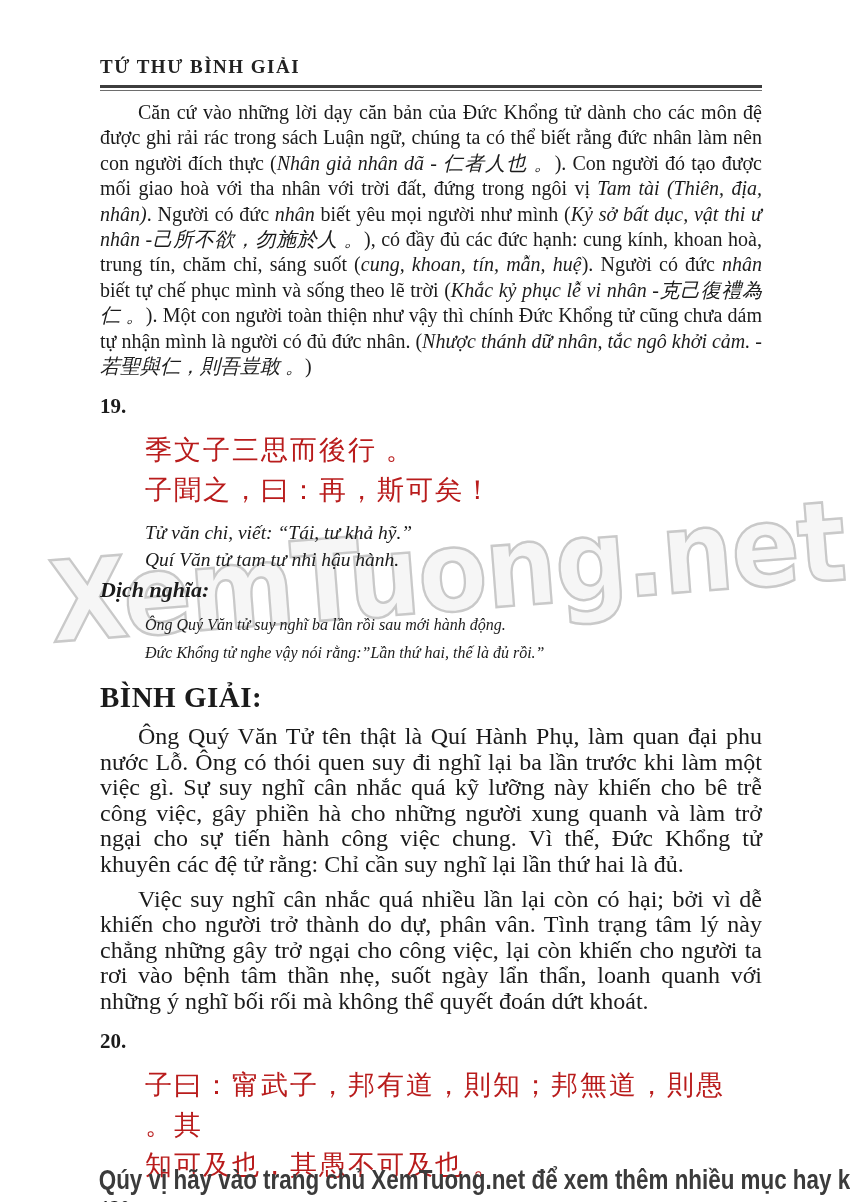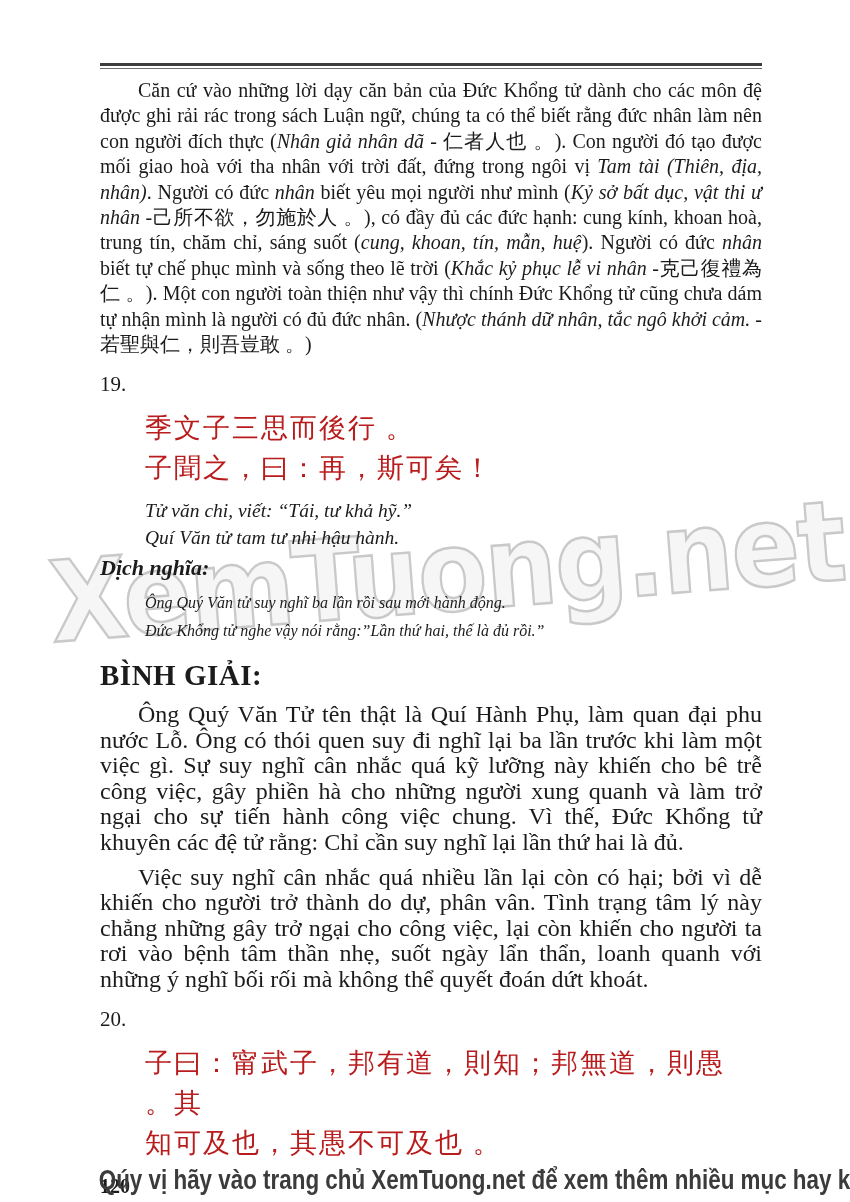--- a/index.html
+++ b/index.html
@@ -50,26 +50,26 @@
     border-bottom: 1px solid #6e6e6e;
   }
 
   .body-par {
     margin: 9px 0 0 0;
     font-size: 20px;
     line-height: 25.4px;
     text-align: justify;
     text-indent: 38px;
   }
-  .cjk { font-family: "Liberation Serif", serif; }
+  .cjk { font-family: "Liberation Serif", serif; font-style: italic; }
 
   .sec-num {
     margin-top: 15px;
     font-size: 21px;
-    font-weight: normal;
+    font-weight: bold;
   }
   .cjk-block {
     margin: 11px 0 0 45px;
     font-size: 27px;
     line-height: 40px;
     letter-spacing: 2px;
     color: #b91c1c;
   }
   .translit {
     margin: 9px 0 0 45px;
@@ -127,20 +127,21 @@
 </style>
 </head>
 <body>
 
 <div class="page">
 
   <div class="watermark">XemTuong.net</div>
 
   <div class="content">
 
+    <div class="doc-title">TỨ THƯ BÌNH GIẢI</div>
     <div class="header-rule"></div>
 
     <p class="body-par"><span>Căn cứ vào những lời dạy căn bản của Đức Khổng tử dành cho các môn đệ được ghi rải rác trong sách Luận ngữ, chúng ta có thể biết rằng đức nhân làm nên con người đích thực (</span><span class="i" style="font-style: italic;">Nhân giả nhân dã</span><span> - </span><span class="cjk">仁者人也 。</span><span>). Con người đó tạo được mối giao hoà với tha nhân với trời đất, đứng trong ngôi vị </span><span class="i" style="font-style: italic;">Tam tài (Thiên, địa, nhân)</span><span>. Người có đức </span><span class="i" style="font-style: italic;">nhân</span><span> biết yêu mọi người như mình (</span><span class="i" style="font-style: italic;">Kỷ sở bất dục, vật thi ư nhân</span><span> -</span><span class="cjk">己所不欲，勿施於人 。</span><span>), có đầy đủ các đức hạnh: cung kính, khoan hoà, trung tín, chăm chỉ, sáng suốt (</span><span class="i" style="font-style: italic;">cung, khoan, tín, mẫn, huệ</span><span>). Người có đức </span><span class="i" style="font-style: italic;">nhân</span><span> biết tự chế phục mình và sống theo lẽ trời (</span><span class="i" style="font-style: italic;">Khắc kỷ phục lễ vi nhân</span><span> -</span><span class="cjk">克己復禮為仁 。</span><span>). Một con người toàn thiện như vậy thì chính Đức Khổng tử cũng chưa dám tự nhận mình là người có đủ đức nhân. (</span><span class="i" style="font-style: italic;">Nhược thánh dữ nhân, tắc ngô khởi cảm.</span><span> -</span><span class="cjk">若聖與仁，則吾豈敢 。</span><span>)</span></p>
 
     <div class="sec-num">19.</div>
 
     <div class="cjk-block">
       <div>季文子三思而後行 。</div>
       <div>子聞之，曰：再，斯可矣！</div>
     </div>

